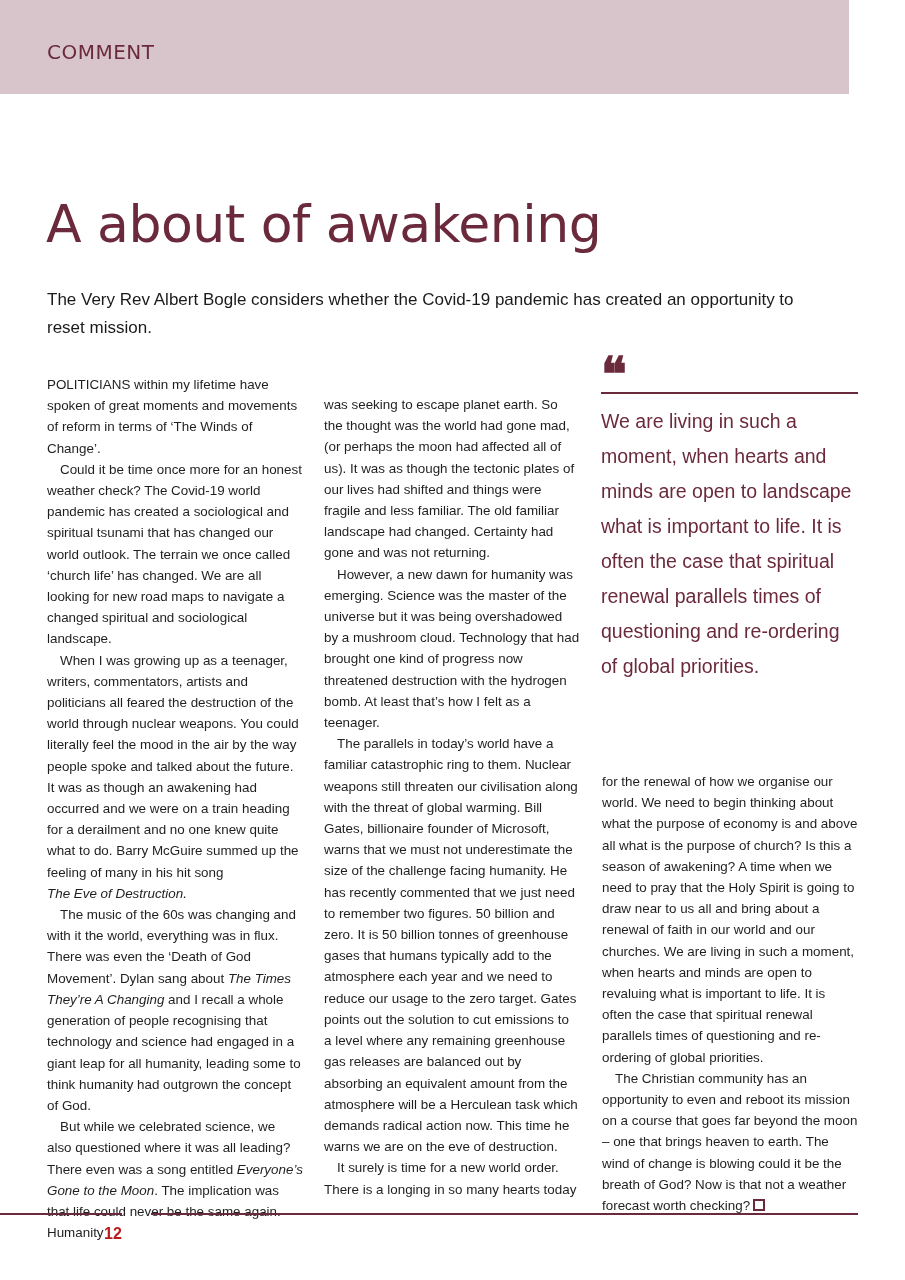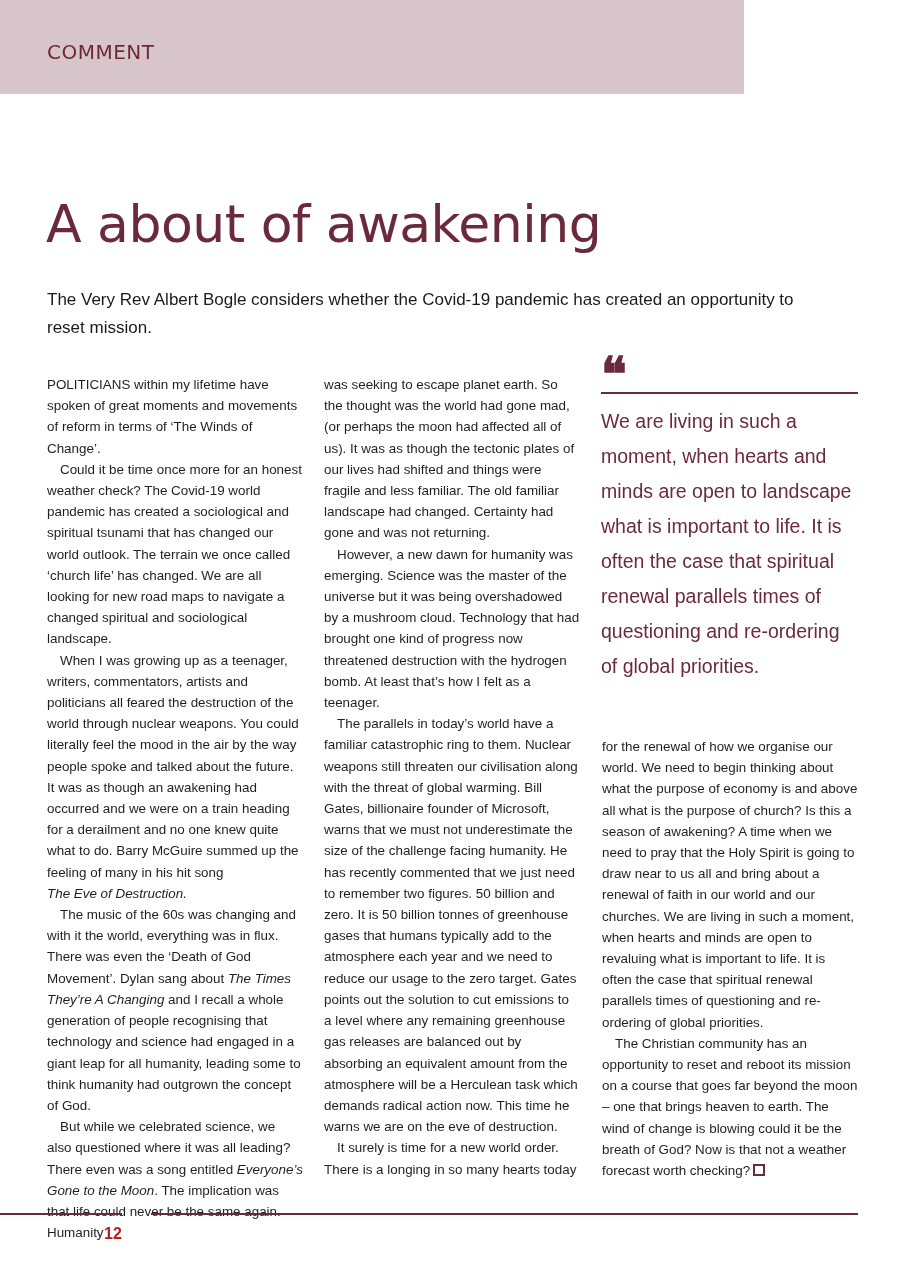--- a/index.html
+++ b/index.html
@@ -3,21 +3,21 @@
 <meta charset="utf-8">
 <style>
   html, body { margin:0; padding:0; }
   body {
     width:905px; height:1280px; position:relative; overflow:hidden;
     background:#ffffff;
     font-family:"Liberation Sans", sans-serif;
     color:#1a1a1a;
   }
   .header-band {
-    position:absolute; left:0; top:0; width:744px; height:94px;
+    position:absolute; left:0; top:0; width:849px; height:94px;
     background:#d8c5cb;
   }
   .section-label {
     position:absolute; left:47px; top:40px;
     font-family:"DejaVu Sans", sans-serif;
     font-size:20px; letter-spacing:0.5px;
     color:#6b2a3c;
   }
   .title {
     position:absolute; left:46px; top:196px;
@@ -33,22 +33,22 @@
   }
   .col {
     position:absolute; width:256px;
     font-family:Liberation Sans, sans-serif;
     font-size:13.4px; line-height:21.2px; color:#1f1f1f;
   }
   .col p { margin:0; text-indent:13px; }
   .col p.first { text-indent:0; }
   .col p.noindent { text-indent:0; }
   .col1 { left:47px; top:374px; }
-  .col2 { left:324px; top:374px; }
-  .col3 { left:602px; top:736px; }
+  .col2 { left:324px; top:394px; }
+  .col3 { left:602px; top:771px; }
   .pullquote {
     position:absolute; left:601px; top:354px; width:258px;
   }
   .quote-mark {
     font-family:"DejaVu Serif", serif; font-weight:bold;
     font-size:48px; line-height:40px; height:34px;
     color:#6b2a3c; letter-spacing:-4px;
   }
   .quote-rule { height:2px; background:#6b2a3c; margin-top:4px; width:257px; }
   .quote-text {
@@ -100,18 +100,18 @@
 </div>
 
 <div class="pullquote">
   <div class="quote-mark">❝</div>
   <div class="quote-rule"></div>
   <div class="quote-text">We are living in such a moment, when hearts and minds are open to landscape what is important to life. It is often the case that spiritual renewal parallels times of questioning and re-ordering of global priorities.</div>
 </div>
 
 <div class="col col3">
   <p class="noindent">for the renewal of how we organise our world. We need to begin thinking about what the purpose of economy is and above all what is the purpose of church? Is this a season of awakening? A time when we need to pray that the Holy Spirit is going to draw near to us all and bring about a renewal of faith in our world and our churches. We are living in such a moment, when hearts and minds are open to revaluing what is important to life. It is often the case that spiritual renewal parallels times of questioning and re-ordering of global priorities.</p>
-  <p><span>The Christian community has an opportunity to reset and reboot its mission on a course that goes far beyond the moon – one that brings heaven to earth. The wind of change is blowing could it be the breath of God? Now is that not a weather forecast worth checking?</span><span class="end-mark"></span></p>
+  <p><span>The Christian community has an opportunity to even and reboot its mission on a course that goes far beyond the moon – one that brings heaven to earth. The wind of change is blowing could it be the breath of God? Now is that not a weather forecast worth checking?</span><span class="end-mark"></span></p>
 </div>
 
 <div class="footer-rule-left"></div>
 <div class="footer-rule-right"></div>
 <div class="page-number">12</div>
 
 </body></html>

